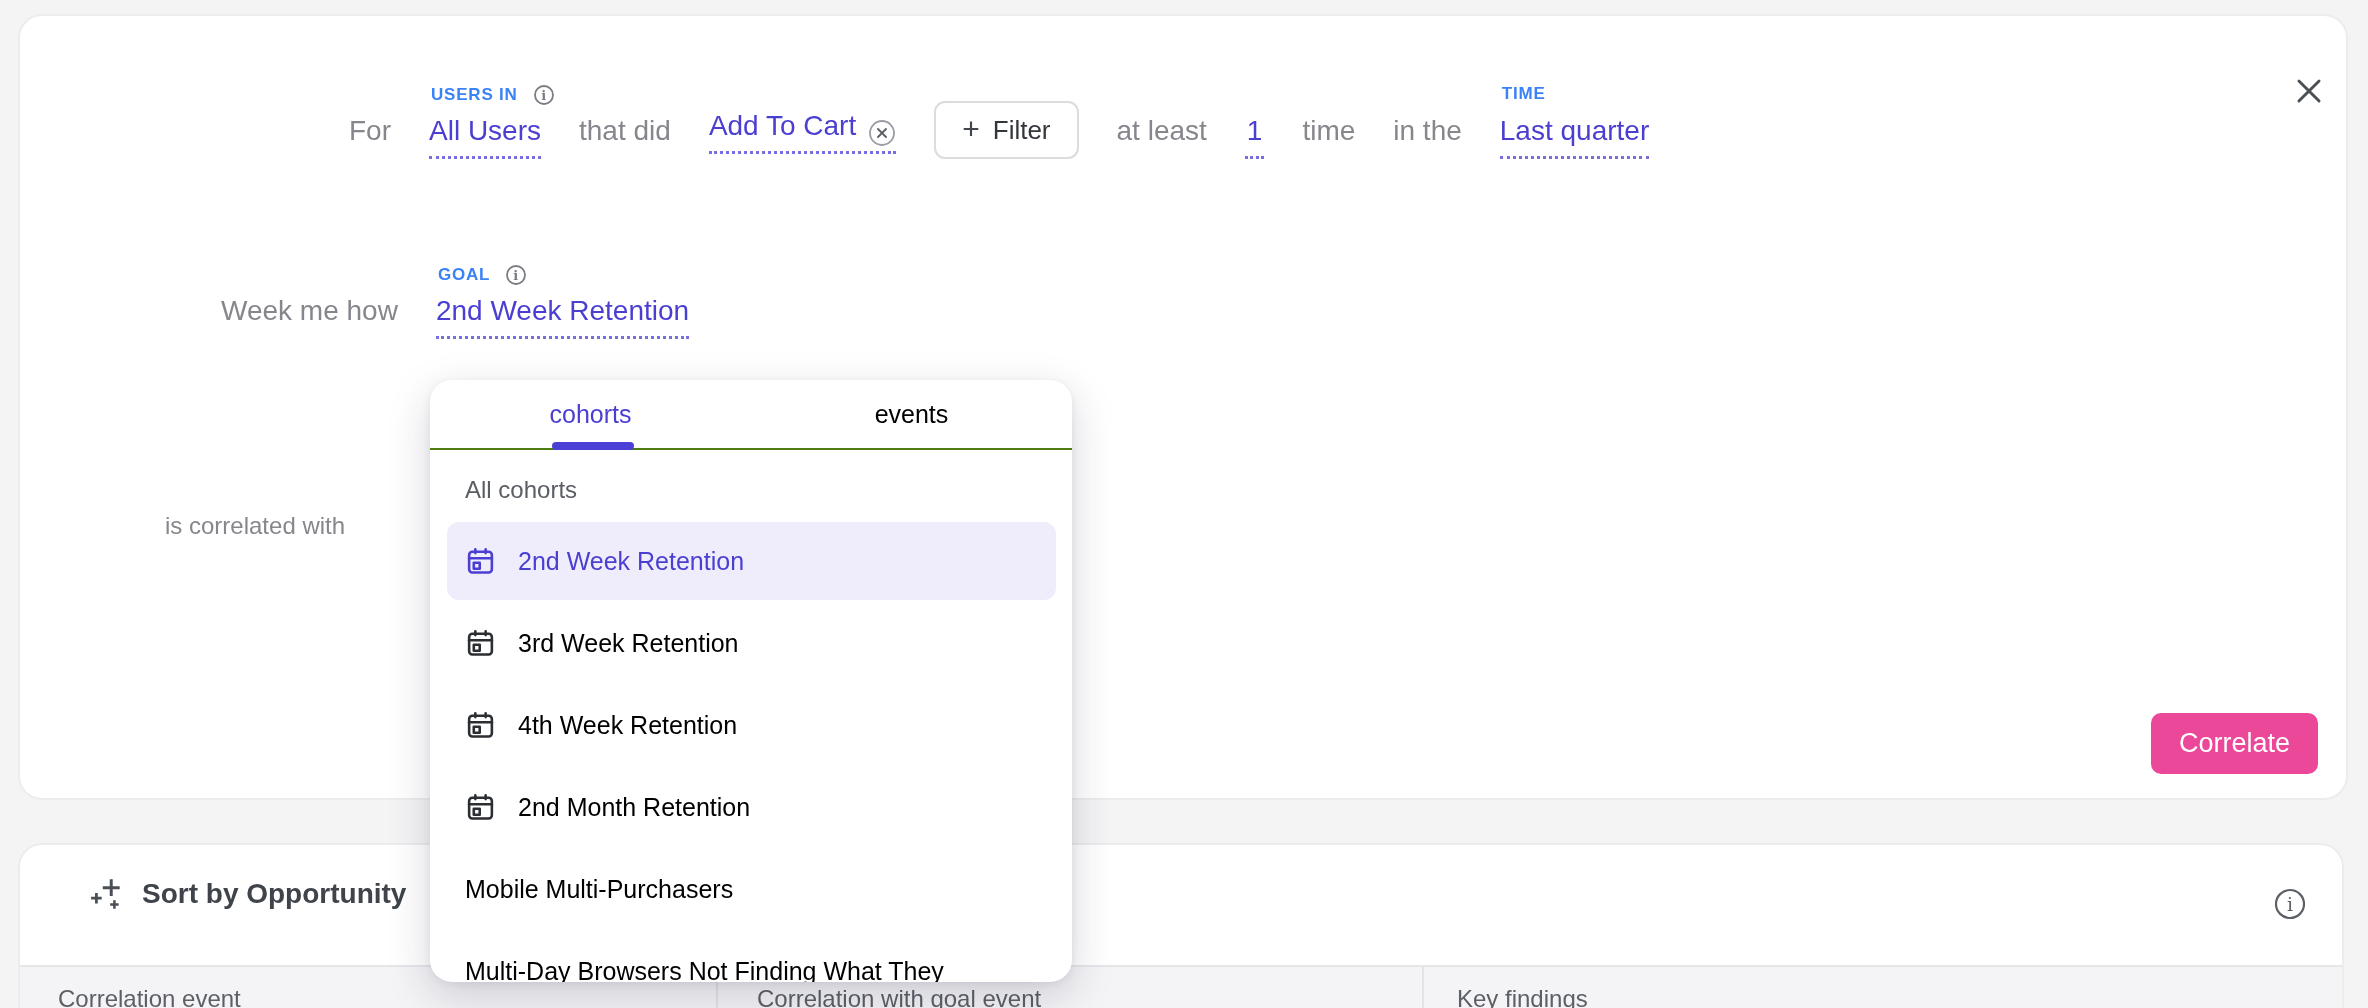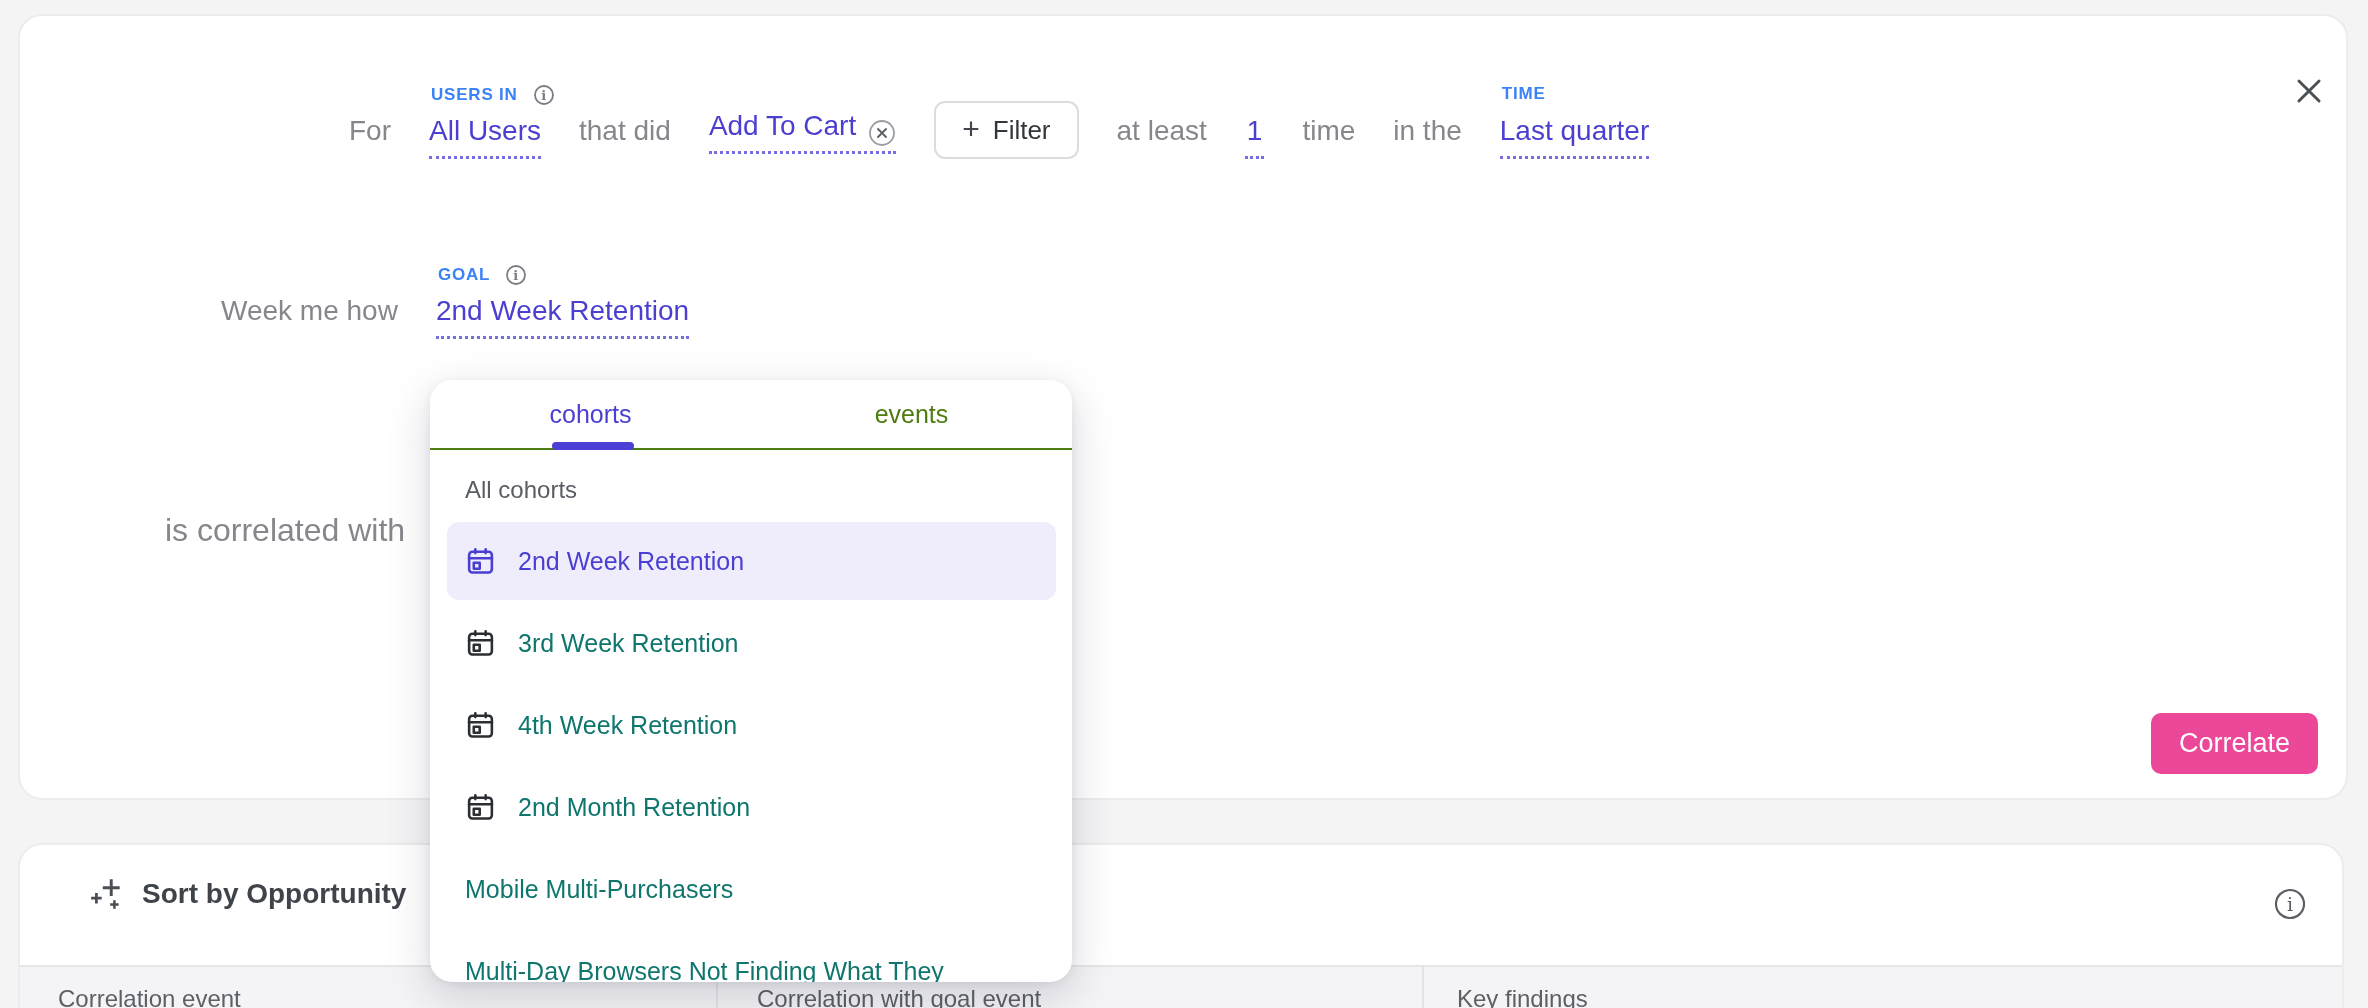--- a/index.html
+++ b/index.html
@@ -21,41 +21,41 @@
   .qword{color:#85878c;}
   .qlink{color:#4b3fd1;border-bottom-color:rgba(85,72,219,.8);cursor:pointer;}
   .qlink .x-after{margin-left:12px;vertical-align:-5px;}
   .narrow{padding-left:2px;padding-right:2px;}
 
   .filter-btn{display:flex;align-items:center;gap:13px;height:58px;padding:0 26px;
     border:2px solid #dcdce0;border-radius:11px;background:#fff;box-sizing:border-box;
     font-size:26px;color:#33363b;margin-bottom:-11px;cursor:pointer;}
   .filter-plus{font-size:30px;font-weight:400;color:#43464c;line-height:1;margin-top:-2px;}
 
-  .row3{position:absolute;left:145px;top:496px;font-size:32px;color:#85878c;}
+  .row3{position:absolute;left:145px;top:496px;font-size:24px;color:#85878c;}
 
   .correlate-btn{position:absolute;left:2131px;top:697px;width:167px;height:61px;
     background:#ec4899;border:none;border-radius:10px;color:#ffffff;font-size:27px;
     font-family:inherit;cursor:pointer;}
 
   .close-btn{position:absolute;left:2270px;top:56px;width:38px;height:38px;cursor:pointer;
     background:none;border:none;padding:0;}
 
   
   .dropdown{position:absolute;left:430px;top:380px;width:642px;height:602px;background:#ffffff;
     border-radius:22px;box-shadow:0 14px 44px rgba(35,35,65,.18),0 2px 8px rgba(35,35,65,.08);
     z-index:10;overflow:hidden;}
   .tabs{position:relative;display:flex;height:70px;border-bottom:2px solid #4d7c0f;box-sizing:border-box;}
-  .tab{flex:1;display:flex;align-items:center;justify-content:center;font-size:25px;color:#4d7c0f;cursor:pointer;}
+  .tab{flex:1;display:flex;align-items:center;justify-content:center;font-size:25px;color:#000000;cursor:pointer;}
   .tab.active{color:#4b3fd1;}
   .tab-indicator{position:absolute;left:122px;bottom:-2px;width:82px;height:8px;border-radius:4px;background:#4c3fd6;}
   .dd-section{margin:26px 0 0 35px;font-size:24px;color:#5a5d63;}
   .dd-list{margin-top:18px;padding:0 16px 0 17px;}
   .dd-item{display:flex;align-items:center;height:78px;margin-bottom:4px;border-radius:12px;
-    font-size:25px;color:#0f766e;cursor:pointer;padding-left:18px;box-sizing:border-box;}
+    font-size:25px;color:#000000;cursor:pointer;padding-left:18px;box-sizing:border-box;}
   .dd-item .cal{margin-right:22px;flex:0 0 auto;display:flex;}
   .dd-item.selected{background:#efedfb;color:#4b3fd1;}
   .dd-item.no-icon{padding-left:18px;}
 
   
   .sort-row{position:relative;height:120px;}
   .sort-btn{position:absolute;left:69px;top:31px;display:flex;align-items:center;gap:17px;
     background:none;border:none;padding:0;font-family:inherit;font-size:28px;font-weight:700;
     color:#3f434a;cursor:pointer;}
   .info-right{position:absolute;left:2253px;top:42px;cursor:pointer;background:none;border:none;padding:0;}

